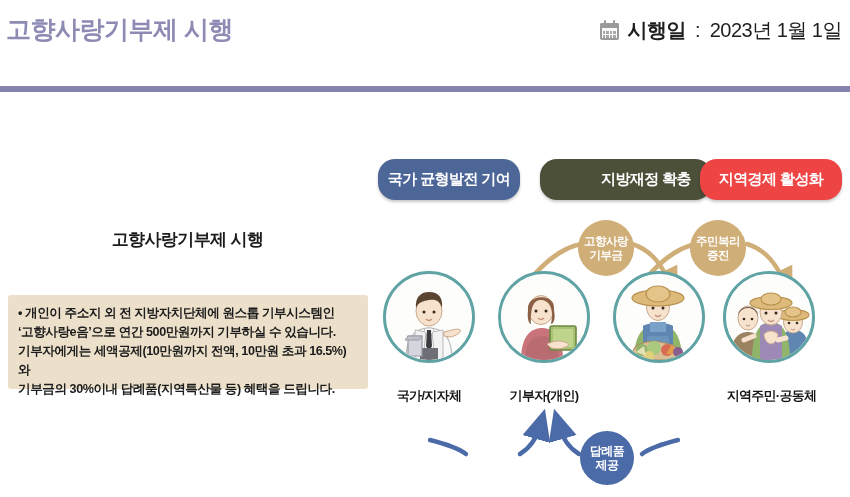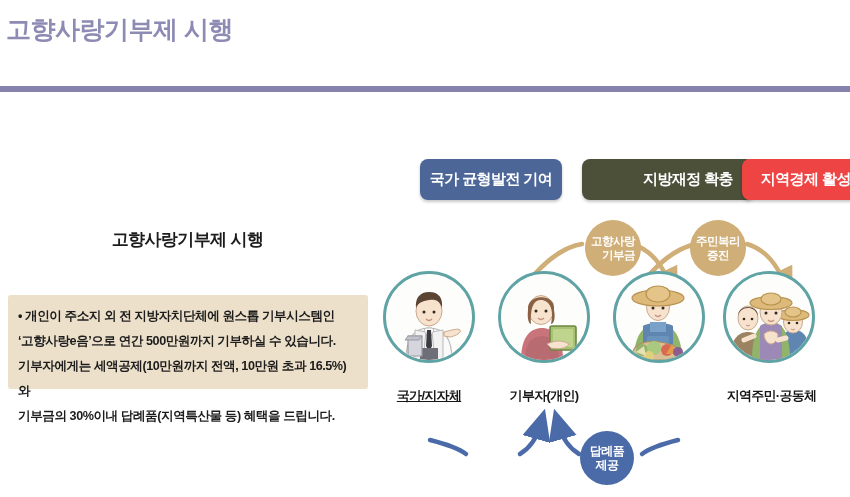--- a/index.html
+++ b/index.html
@@ -125,48 +125,47 @@
     left: 8px; top: 67px;
     width: 360px;
     height: 94px;
     background: #ece0cb;
     border-radius: 3px;
     box-sizing: border-box;
     padding: 9px 10px 0 10px;
   }
   #description-text {
     font-size: 12.6px;
-    line-height: 25px;
+    line-height: 19px;
     color: #1c1c1c;
     letter-spacing: -0.45px;
     white-space: pre-line;
     font-weight: bold;
   }
 
   
   #diagram {
     position: absolute;
     left: 370px; top: 140px;
     width: 480px; height: 357px;
   }
 
   .pill {
     position: absolute;
     height: 41px;
-    border-radius: 8px;
+    border-radius: 17px;
     color: #ffffff;
     font-size: 15px;
     font-weight: bold;
     letter-spacing: -0.6px;
     display: flex;
     align-items: center;
     justify-content: center;
     box-shadow: 0 2px 3px rgba(0,0,0,0.22);
     white-space: nowrap;
-    margin-left: 42px;
   }
   #pill-0 { left: 8px;   top: 19px; width: 142px; background: #4d6698; }
   #pill-1 { left: 170px; top: 19px; width: 132px; background: #4c5039; padding-left: 40px; }
   #pill-2 { left: 330px; top: 19px; width: 142px; background: #ef4444; }
 
   
   .flow-circle {
     position: absolute;
     width: 56px; height: 56px;
     border-radius: 50%;
@@ -176,21 +175,21 @@
     font-weight: bold;
     line-height: 14px;
     letter-spacing: -0.5px;
     display: flex;
     align-items: center;
     justify-content: center;
     text-align: center;
     white-space: pre-line;
     z-index: 4;
   }
-  #flow-circle-0 { left: 215px; top: 80px; text-align: right; }
+  #flow-circle-0 { left: 208px; top: 80px; }
   #flow-circle-1 { left: 320px; top: 80px; }
 
   
   .blue-circle {
     position: absolute;
     width: 54px; height: 54px;
     border-radius: 50%;
     background: #4a6aa8;
     color: #ffffff;
     font-size: 12px;
@@ -228,41 +227,62 @@
   .avatar-label {
     position: absolute;
     top: 247px;
     font-size: 13px;
     font-weight: bold;
     color: #161616;
     letter-spacing: -0.7px;
     text-align: center;
     white-space: nowrap;
   }
-  #avatar-label-0 { left: 9px;   width: 100px; text-decoration: underline; }
+  #avatar-label-0 { left: 9px;   width: 100px; }
   #avatar-label-1 { left: 124px; width: 100px; }
   #avatar-label-2 { left: 232px; width: 115px; }
   #avatar-label-3 { left: 344px; width: 115px; text-align: center; }
 
   #flow-arrows-top, #flow-arrows-bottom {
     position: absolute;
     left: 0; top: 0;
     width: 480px; height: 357px;
     pointer-events: none;
   }
   #flow-arrows-top { z-index: 2; }
   #flow-arrows-bottom { z-index: 2; }
 </style>
 </head>
 <body>
 
 <div id="header">
 
   <div id="page-title">고향사랑기부제 시행</div>
 
+  <div id="effective-date-group">
+    <span id="calendar-icon">
+      <span class="cal-ring r1"></span>
+      <span class="cal-ring r2"></span>
+      <span class="cal-body"></span>
+      <span class="cal-top"></span>
+      <span class="cal-grid">
+        <i></i>
+          <i></i>
+          <i></i>
+          <i></i>
+          <i></i>
+          <i></i>
+          <i></i>
+          <i></i>
+      </span>
+    </span>
+    <span class="date-label">시행일</span>
+    <span class="date-sep">:</span>
+    <span class="date-value">2023년 1월 1일</span>
+  </div>
 
   <div id="header-divider"></div>
 </div>
 
 <div id="left-panel">
   <div id="section-subtitle">고향사랑기부제 시행</div>
   <div id="description-box">
     <div id="description-text">• 개인이 주소지 외 전 지방자치단체에 원스톱 기부시스템인
   ‘고향사랑e음’으로 연간 500만원까지 기부하실 수 있습니다.
   기부자에게는 세액공제(10만원까지 전액, 10만원 초과 16.5%)와

